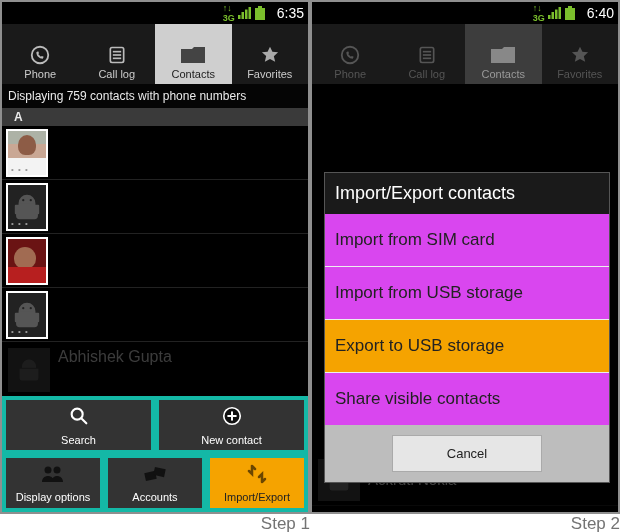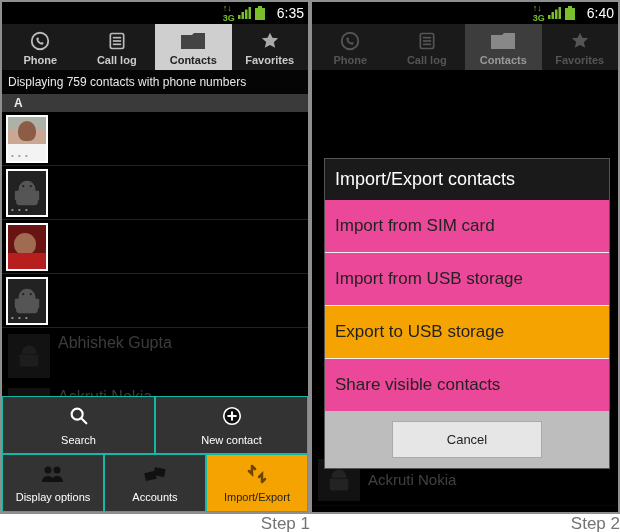--- a/index.html
+++ b/index.html
@@ -4,55 +4,55 @@
 <style>
   * { box-sizing: border-box; margin: 0; padding: 0; font-family: Arial, Helvetica, sans-serif; }
   body { background: #fff; width: 620px; height: 532px; display: flex; }
   .screen { width: 310px; height: 532px; display: flex; flex-direction: column; background: #000; position: relative; }
   .screen-inner { flex: 1; display: flex; flex-direction: column; background: #000; border: 2px solid #8f8f8f; }
   .statusbar { height: 22px; background: #000; display: flex; justify-content: flex-end; align-items: center; gap: 3px; padding: 0 4px; }
   .statusbar .sig { width: 14px; height: 12px; }
   .statusbar .batt { width: 10px; height: 14px; }
   .statusbar .time { color: #fff; font-size: 14px; font-weight: 500; margin-left: 9px; }
   .tabs { display: flex; background: #1a1a1a; }
-  .tab { flex: 1; display: flex; flex-direction: column; align-items: center; justify-content: center; padding: 6px 0 4px; gap: 2px; font-weight: bold; }
+  .tab { flex: 1; display: flex; flex-direction: column; align-items: center; justify-content: center; padding: 20px 0 4px; gap: 2px; }
   .tab .ticon { width: 26px; height: 22px; display: flex; align-items: center; justify-content: center; }
   .tab .tlabel { font-size: 11px; color: #ccc; }
   .tab.active { background: #cfcfcf; }
   .tab.active .tlabel { color: #222; }
   .tab.dim .tlabel { color: #555; }
   .info { padding: 5px 6px; color: #eaeaea; font-size: 12px; background: #050505; }
   .section-letter { background: #3a3a3a; color: #eaeaea; font-size: 12px; font-weight: bold; padding: 2px 12px; }
   .list { flex: 1; background: #000; position: relative; overflow:hidden;}
   .row { display: flex; align-items: center; height: 54px; border-bottom: 1px solid #222; padding: 4px; }
   .thumb { width: 42px; height: 48px; border: 2px solid #fff; display: flex; align-items: center; justify-content: center; background: #222; position:relative; }
   .thumb .dots { position:absolute; bottom:1px; left:3px; color:#999; font-size:8px; letter-spacing:1px;}
   .thumb.droid svg { width: 30px; height: 30px; }
   .thumb.photo1 { background: linear-gradient(180deg,#adb2a6 0%,#adb2a6 30%,#c9a794 30%,#c9a794 62%,#f3f3f3 62%,#f3f3f3 100%); }
   .thumb.photo1::before{content:"";position:absolute;left:10px;top:4px;width:18px;height:20px;background:#8d5c46;border-radius:50% 50% 40% 40%;}
   .thumb.photo3 { background: #6a1313; }
   .thumb.photo3::before{content:"";position:absolute;left:6px;top:8px;width:22px;height:22px;background:#a16b52;border-radius:50% 50% 45% 45%;}
   .thumb.photo3::after{content:"";position:absolute;left:0;top:28px;right:0;bottom:0;background:#b71f1f;}
 
   .menu-top { position: absolute; bottom: 0; left: 0; right: 0; display: flex; flex-wrap: wrap; }
-  .menu-item { height: 58px; background: #333; border: 1px solid #14b8a6; display: flex; flex-direction: column; align-items: center; justify-content: center; gap: 3px; }
+  .menu-item { height: 58px; background: #333; border: 4px solid #14b8a6; display: flex; flex-direction: column; align-items: center; justify-content: center; gap: 3px; }
   .menu-item .mlabel { color: #fff; font-size: 11px; }
   .mi50 { width: 50%; }
   .mi33 { width: 33.333%; }
   .menu-item.highlight { background: #f5a300; }
   .ghost-row { display:flex;align-items:flex-start;height:54px;padding:6px;opacity:.35;}
   .ghost-row .gthumb{width:42px;height:44px;background:#353535;display:flex;align-items:center;justify-content:center;}
   .ghost-row .gname{color:#aaa;font-size:16px;margin-left:8px;}
   .dimlist{position:absolute;inset:0 0 0 0;}
   .fade-row{display:flex;align-items:center;height:52px;padding:6px;border-bottom:1px solid #161616;opacity:.42}
   .fade-row .gthumb{width:42px;height:42px;background:#2b2b2b;display:flex;align-items:center;justify-content:center;}
   .fade-row .gname{color:#9a9a9a;font-size:15px;margin-left:8px;}
   .dialog{position:absolute;left:12px;right:8px;top:88px;background:#fff;border:1px solid #555;}
   .dlg-title{background:#1a1a1a;color:#fff;font-size:18px;padding:10px 10px;}
-  .dlg-item{padding:16px 10px;font-size:17px;color:#222;border-top:1px solid #eee;background:#ec4899;}
+  .dlg-item{padding:16px 10px;font-size:17px;color:#222;border-top:1px solid #eee;background:#d946ef;}
   .dlg-item.first{border-top:none;}
   .dlg-item.sel{background:#f5a300;}
   .dlg-footer{background:#bdbdbd;padding:10px;display:flex;justify-content:center;}
   .dlg-cancel{background:#e6e6e6;border:1px solid #aaa;padding:10px 0;width:150px;text-align:center;font-size:13px;color:#222;}
 
   .step-label{height:18px;text-align:right;font-size:17px;color:#737373;background:#fff;}
 </style>
 </head>
 <body>
 

